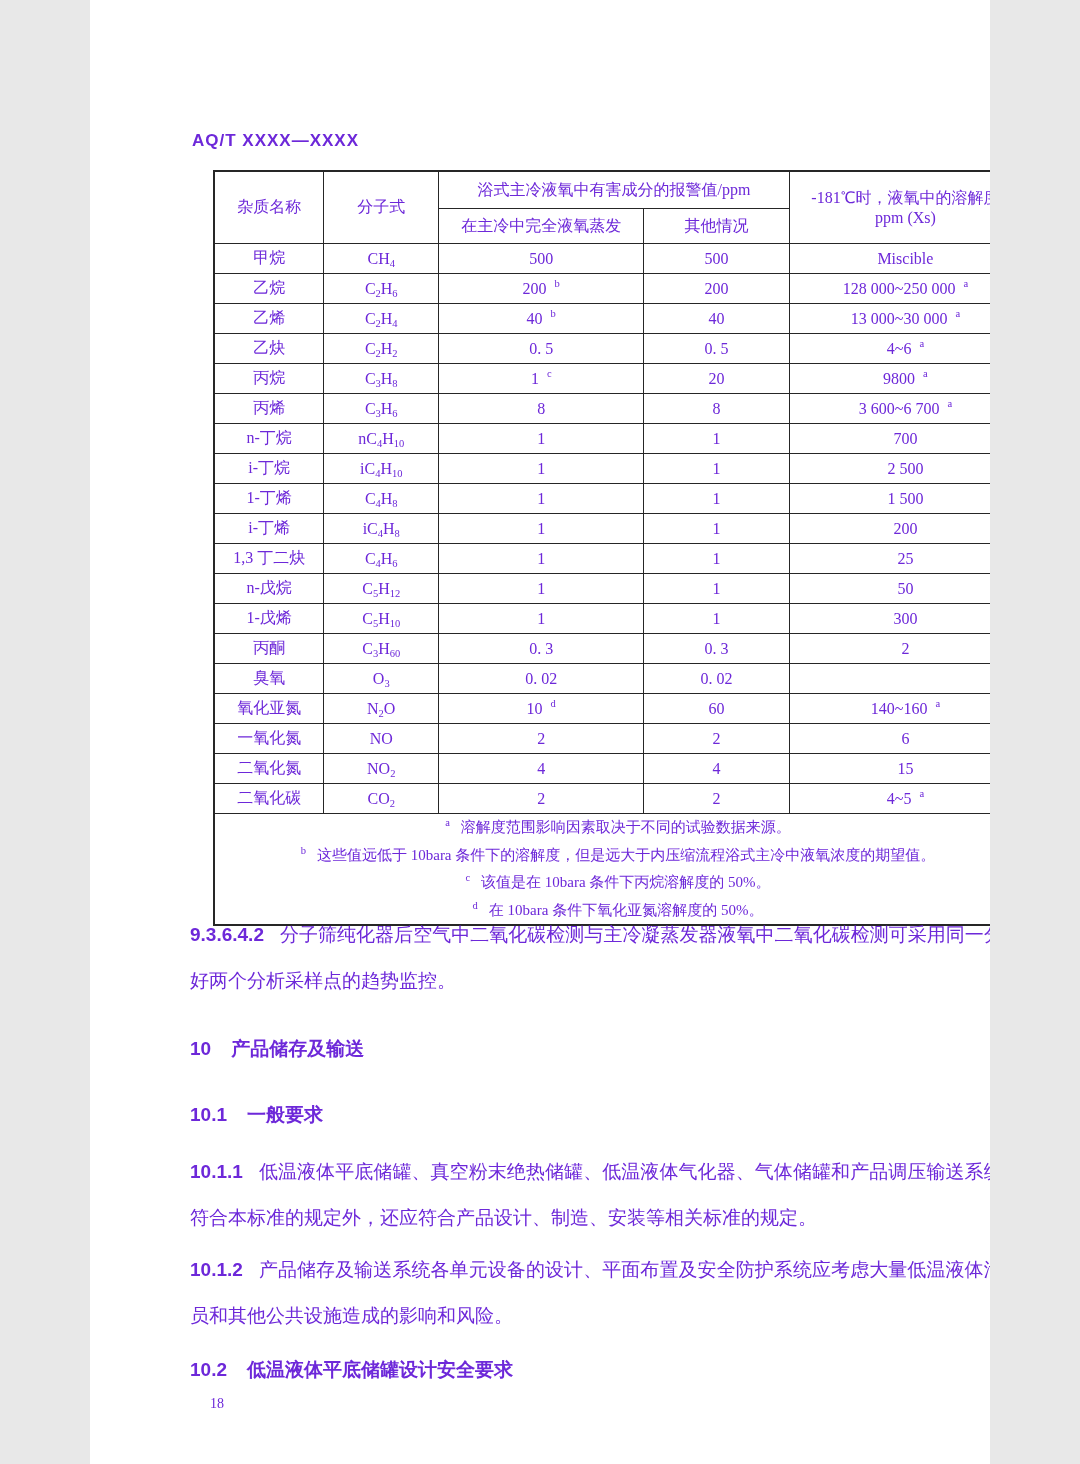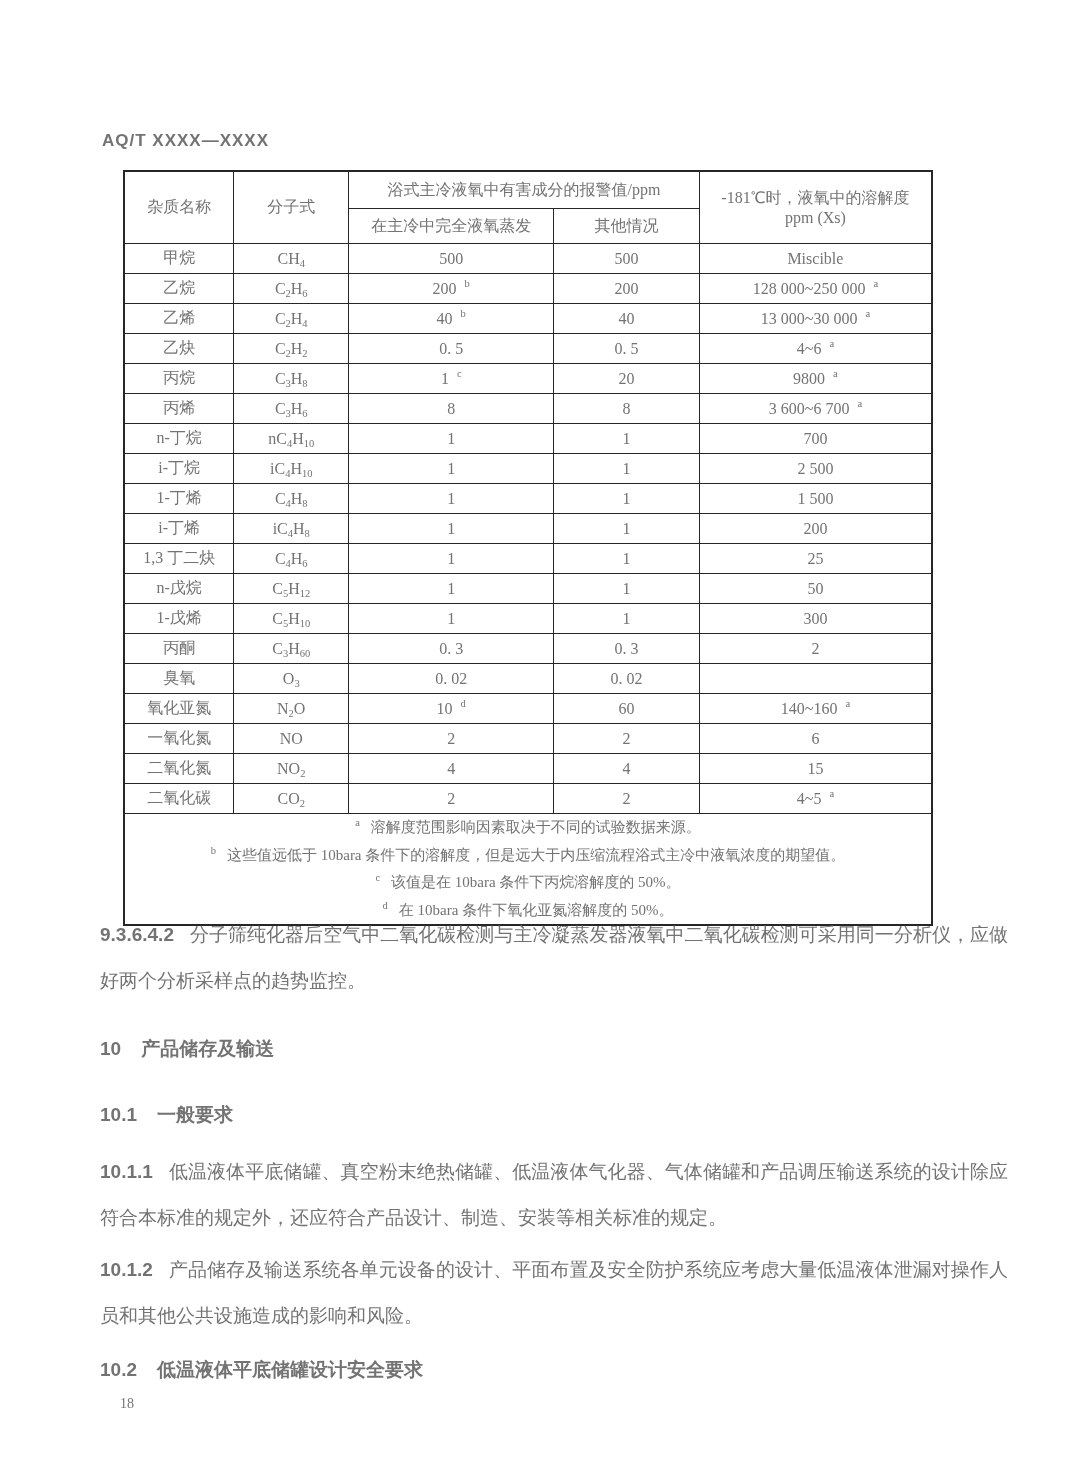--- a/index.html
+++ b/index.html
@@ -1,21 +1,21 @@
 <!DOCTYPE html>
 <html><head>
 <meta charset="utf-8">
 <style>
   html,body{margin:0;padding:0;background:#e8e8e8;}
   .page{
     position:relative;
-    width:1080px;height:1464px;
+    width:900px;height:1464px;
     margin:0 auto;
     background:#ffffff;
-    color:#737373;
+    color:#6d28d9;
     font-family:"Liberation Serif", serif;
     overflow:hidden;
   }
   .doc-code{
     position:absolute;left:102px;top:131px;
     font-family:"Liberation Sans", sans-serif;
     font-weight:700;font-size:17px;letter-spacing:1px;
   }
   
   table.tbl{

